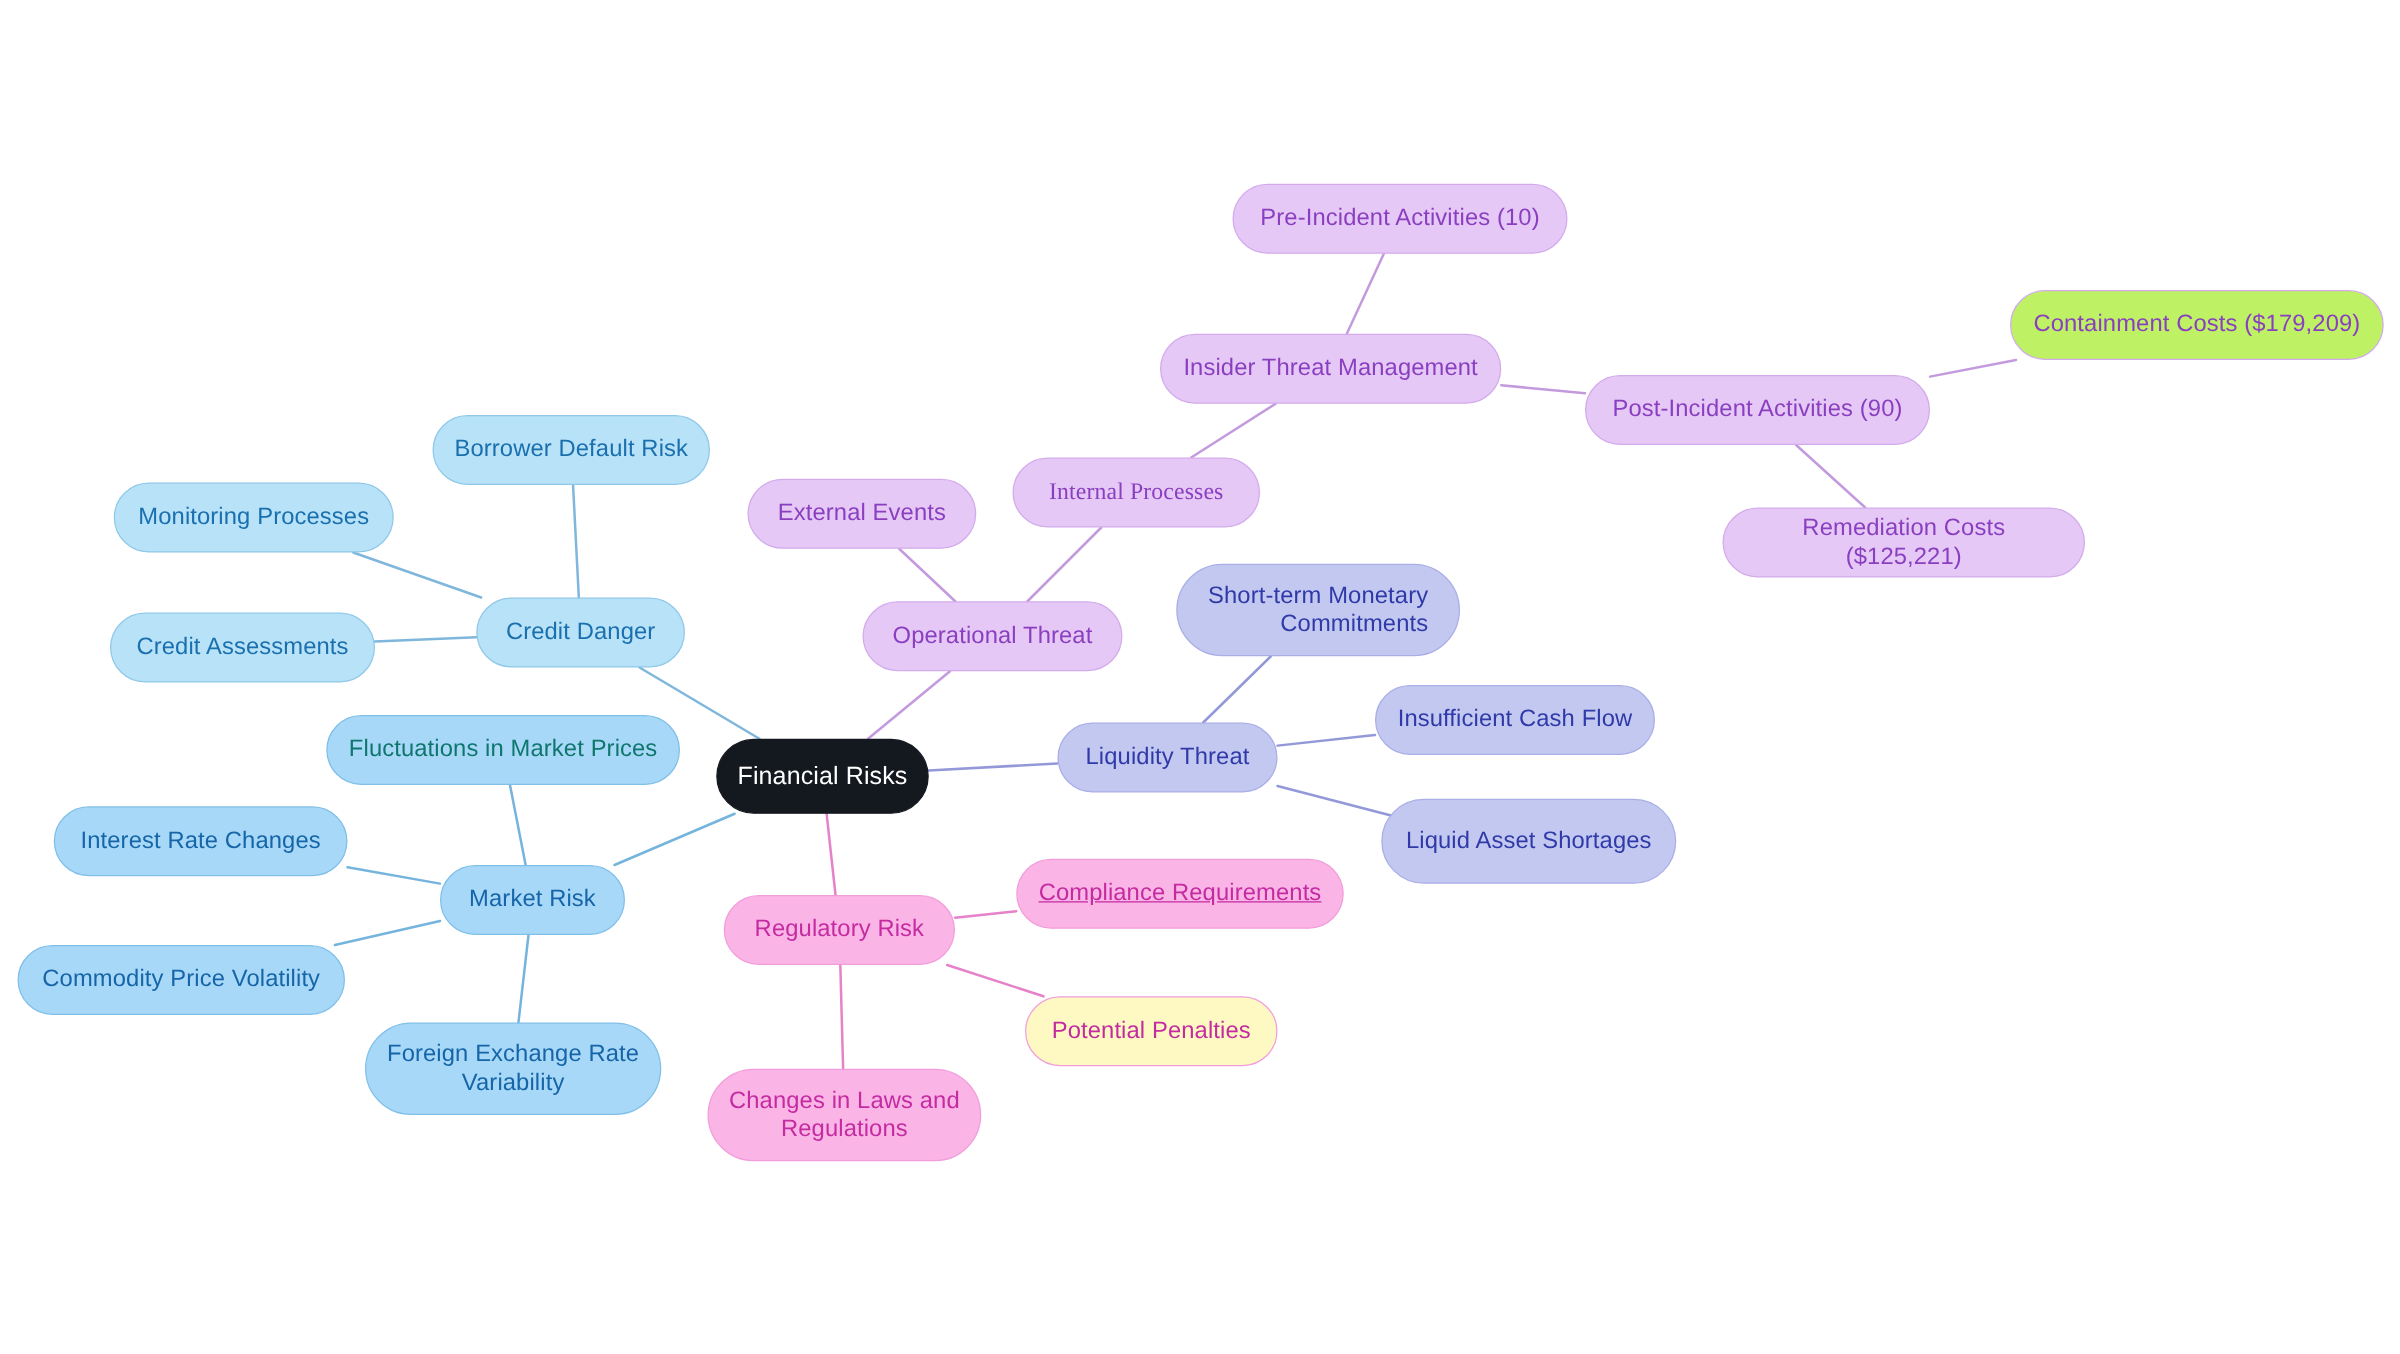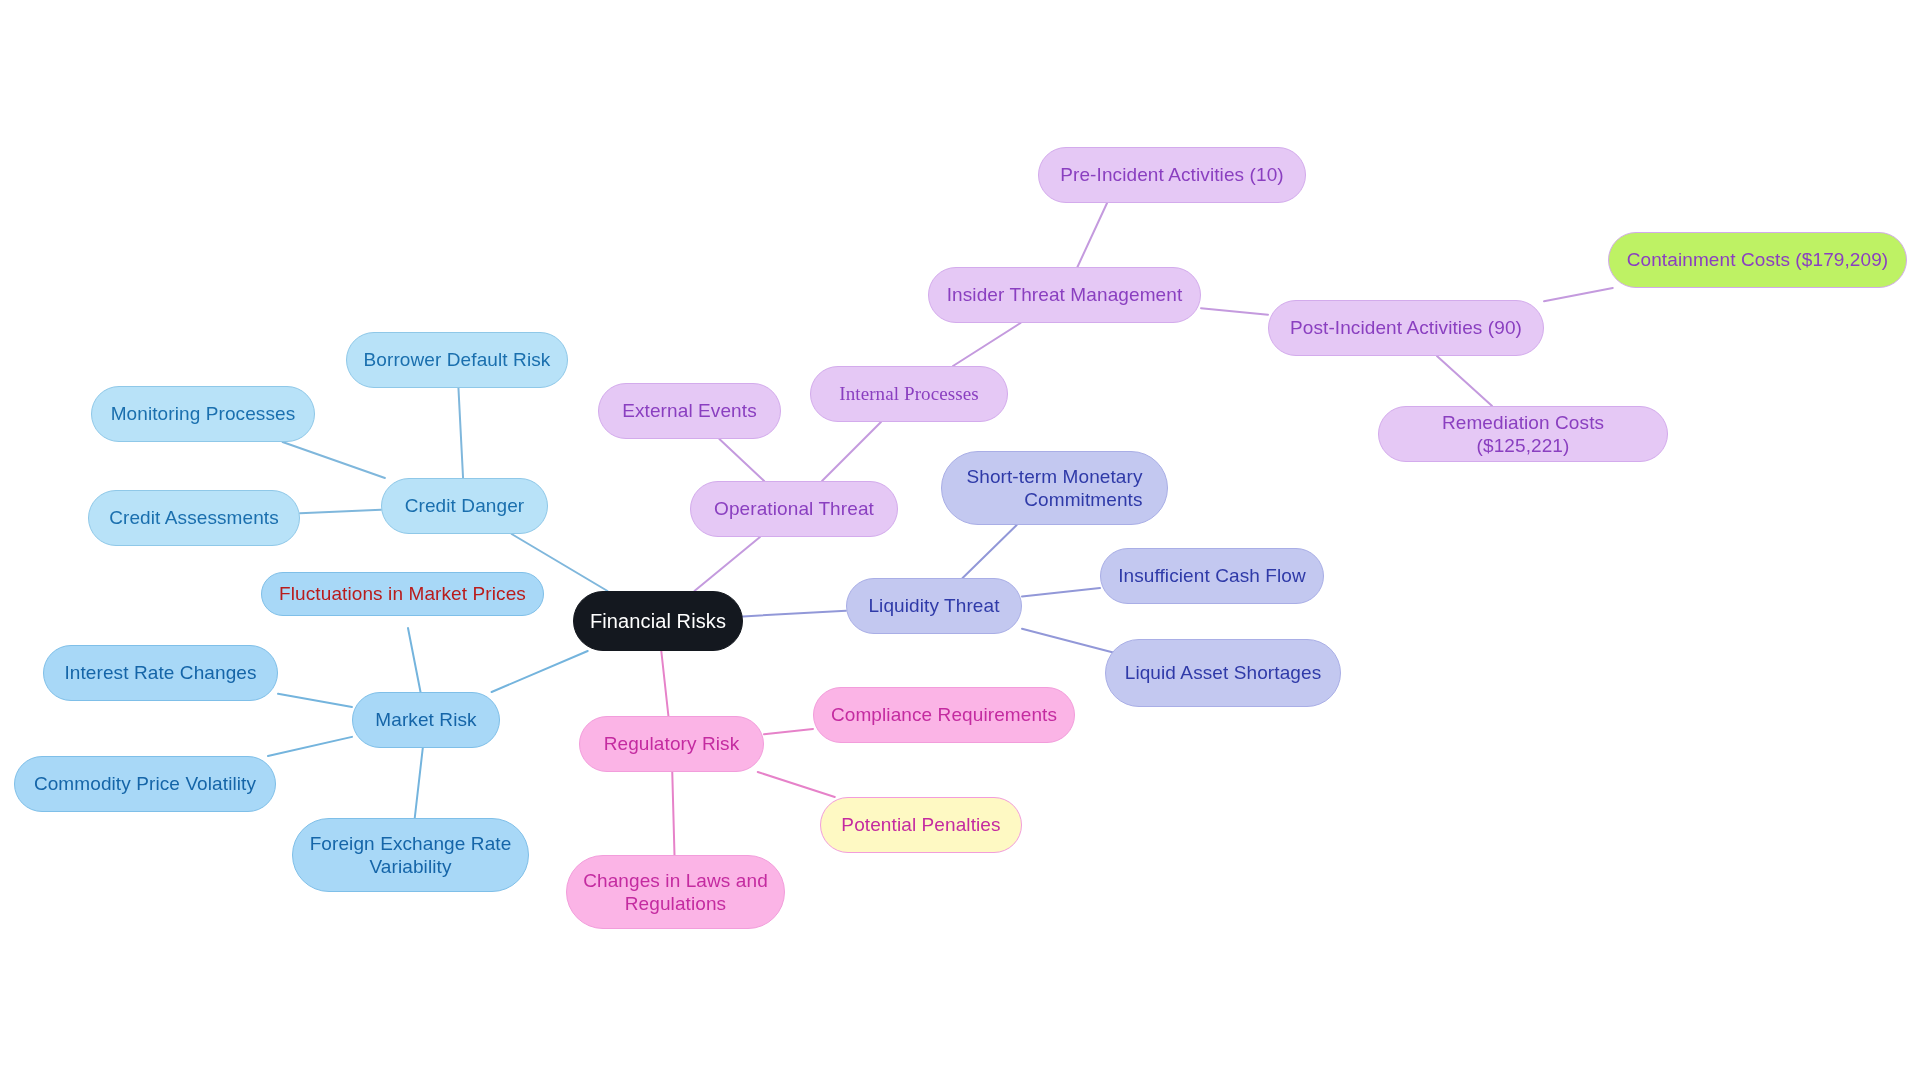--- a/index.html
+++ b/index.html
@@ -73,37 +73,37 @@
       <line x1="757.7469135802469" y1="772" x2="834.7530864197531" y2="797" stroke="#e682c9" stroke-width="2" stroke-linecap="round"></line>
       <line x1="672.2567567567568" y1="772" x2="674.5" y2="855" stroke="#e682c9" stroke-width="2" stroke-linecap="round"></line>
     </svg>
   <div id="node-layer">
       <div class="node root" style="left: 573px; top: 591px; width: 170px; height: 60px; background: rgb(20, 24, 31); border-color: rgb(20, 24, 31); color: rgb(255, 255, 255); font-size: 20px;">Financial Risks</div>
       <div class="node" style="left: 381px; top: 478px; width: 167px; height: 56px; background: rgb(184, 226, 248); border-color: rgb(143, 200, 232); color: rgb(26, 111, 174); font-size: 19px;">Credit Danger</div>
       <div class="node" style="left: 346px; top: 332px; width: 222px; height: 56px; background: rgb(184, 226, 248); border-color: rgb(143, 200, 232); color: rgb(26, 111, 174); font-size: 19px;">Borrower Default Risk</div>
       <div class="node" style="left: 91px; top: 386px; width: 224px; height: 56px; background: rgb(184, 226, 248); border-color: rgb(143, 200, 232); color: rgb(26, 111, 174); font-size: 19px;">Monitoring Processes</div>
       <div class="node" style="left: 88px; top: 490px; width: 212px; height: 56px; background: rgb(184, 226, 248); border-color: rgb(143, 200, 232); color: rgb(26, 111, 174); font-size: 19px;">Credit Assessments</div>
       <div class="node" style="left: 352px; top: 692px; width: 148px; height: 56px; background: rgb(168, 216, 247); border-color: rgb(127, 191, 232); color: rgb(21, 101, 168); font-size: 19px;">Market Risk</div>
-      <div class="node" style="left: 261px; top: 572px; width: 283px; height: 44px; background: rgb(168, 216, 247); border-color: rgb(127, 191, 232); color: #b91c1c; font-size: 19px;">Fluctuations in Market Prices</div>
+      <div class="node" style="left: 261px; top: 572px; width: 283px; height: 56px; background: rgb(168, 216, 247); border-color: rgb(127, 191, 232); color: #0f766e; font-size: 19px;">Fluctuations in Market Prices</div>
       <div class="node" style="left: 43px; top: 645px; width: 235px; height: 56px; background: rgb(168, 216, 247); border-color: rgb(127, 191, 232); color: rgb(21, 101, 168); font-size: 19px;">Interest Rate Changes</div>
       <div class="node" style="left: 14px; top: 756px; width: 262px; height: 56px; background: rgb(168, 216, 247); border-color: rgb(127, 191, 232); color: rgb(21, 101, 168); font-size: 19px;">Commodity Price Volatility</div>
       <div class="node" style="left: 292px; top: 818px; width: 237px; height: 74px; background: rgb(168, 216, 247); border-color: rgb(127, 191, 232); color: rgb(21, 101, 168); font-size: 19px;">Foreign Exchange Rate
 Variability</div>
       <div class="node" style="left: 690px; top: 481px; width: 208px; height: 56px; background: rgb(229, 200, 245); border-color: rgb(211, 171, 236); color: rgb(138, 63, 192); font-size: 19px;">Operational Threat</div>
       <div class="node" style="left: 598px; top: 383px; width: 183px; height: 56px; background: rgb(229, 200, 245); border-color: rgb(211, 171, 236); color: rgb(138, 63, 192); font-size: 19px;">External Events</div>
       <div class="node" style="left: 810px; top: 366px; width: 198px; height: 56px; background: rgb(229, 200, 245); border-color: rgb(211, 171, 236); color: rgb(138, 63, 192); font-size: 19px; font-family: Liberation Serif, serif;">Internal Processes</div>
       <div class="node" style="left: 928px; top: 267px; width: 273px; height: 56px; background: rgb(229, 200, 245); border-color: rgb(211, 171, 236); color: rgb(138, 63, 192); font-size: 19px;">Insider Threat Management</div>
-      <div class="node" style="left: 1038px; top: 147px; width: 268px; height: 56px; background: rgb(229, 200, 245); border-color: rgb(211, 171, 236); color: rgb(138, 63, 192); font-size: 19px;">Pre-Incident Activities (10)</div>
+      <div class="node" style="left: 986px; top: 147px; width: 268px; height: 56px; background: rgb(229, 200, 245); border-color: rgb(211, 171, 236); color: rgb(138, 63, 192); font-size: 19px;">Pre-Incident Activities (10)</div>
       <div class="node" style="left: 1268px; top: 300px; width: 276px; height: 56px; background: rgb(229, 200, 245); border-color: rgb(211, 171, 236); color: rgb(138, 63, 192); font-size: 19px;">Post-Incident Activities (90)</div>
       <div class="node" style="left: 1608px; top: 232px; width: 299px; height: 56px; background: #bef264; border-color: rgb(211, 171, 236); color: rgb(138, 63, 192); font-size: 19px;">Containment Costs ($179,209)</div>
       <div class="node" style="left: 1378px; top: 406px; width: 290px; height: 56px; background: rgb(229, 200, 245); border-color: rgb(211, 171, 236); color: rgb(138, 63, 192); font-size: 19px;">Remediation Costs ($125,221)</div>
       <div class="node" style="left: 846px; top: 578px; width: 176px; height: 56px; background: rgb(195, 200, 240); border-color: rgb(169, 174, 230); color: rgb(47, 58, 168); font-size: 19px;">Liquidity Threat</div>
       <div class="node" style="left: 941px; top: 451px; width: 227px; height: 74px; background: rgb(195, 200, 240); border-color: rgb(169, 174, 230); color: rgb(47, 58, 168); font-size: 19px; text-align: right;">Short-term Monetary
 Commitments</div>
       <div class="node" style="left: 1100px; top: 548px; width: 224px; height: 56px; background: rgb(195, 200, 240); border-color: rgb(169, 174, 230); color: rgb(47, 58, 168); font-size: 19px;">Insufficient Cash Flow</div>
       <div class="node" style="left: 1105px; top: 639px; width: 236px; height: 68px; background: rgb(195, 200, 240); border-color: rgb(169, 174, 230); color: rgb(47, 58, 168); font-size: 19px;">Liquid Asset Shortages</div>
       <div class="node" style="left: 579px; top: 716px; width: 185px; height: 56px; background: rgb(251, 180, 230); border-color: rgb(242, 157, 219); color: rgb(196, 43, 160); font-size: 19px;">Regulatory Risk</div>
-      <div class="node" style="left: 813px; top: 687px; width: 262px; height: 56px; background: rgb(251, 180, 230); border-color: rgb(242, 157, 219); color: rgb(196, 43, 160); font-size: 19px;">Compliance Requirements</div>
+      <div class="node" style="left: 813px; top: 687px; width: 262px; height: 56px; background: rgb(251, 180, 230); border-color: rgb(242, 157, 219); color: rgb(196, 43, 160); font-size: 19px; text-decoration: underline;">Compliance Requirements</div>
       <div class="node" style="left: 820px; top: 797px; width: 202px; height: 56px; background: #fef9c3; border-color: rgb(242, 157, 219); color: rgb(196, 43, 160); font-size: 19px;">Potential Penalties</div>
       <div class="node" style="left: 566px; top: 855px; width: 219px; height: 74px; background: rgb(251, 180, 230); border-color: rgb(242, 157, 219); color: rgb(196, 43, 160); font-size: 19px;">Changes in Laws and
 Regulations</div>
     </div>
 </div>
 
 </body></html>

